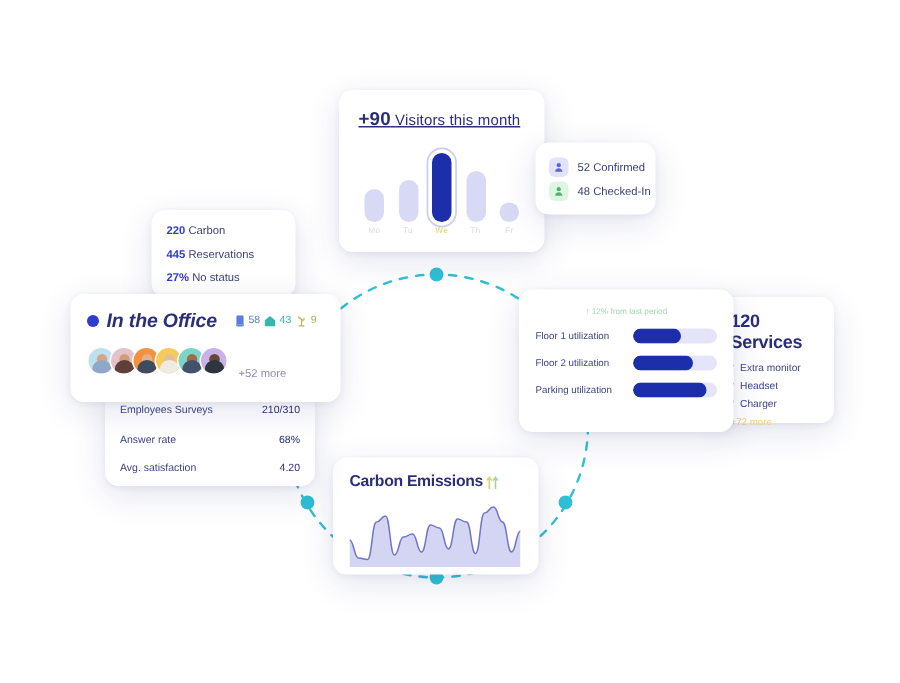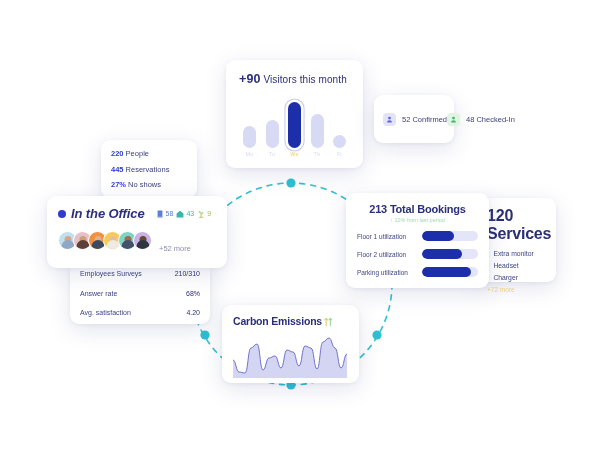--- a/index.html
+++ b/index.html
@@ -18,33 +18,33 @@
   
   .card {
     position: absolute;
     background: #ffffff;
     border-radius: 9px;
     box-shadow: 0 6px 22px rgba(40,50,120,0.13), 0 1px 4px rgba(40,50,120,0.07);
   }
 
   
   #visitors { left:226px; top:60px; width:137px; height:108px; padding:12px 13px 0 13px; }
-  .vis-title { font-size:10px; color:#2b2f77; letter-spacing:.1px; }
+  .vis-title { font-size:10px; color:#2b2f77; letter-spacing:.1px;text-decoration:underline; }
   .vis-title b { font-size:12.5px; font-weight:700; color:#2b2f77; }
   .bars { position:relative; height:62px; margin-top:9px; display:flex;
           align-items:flex-end; justify-content:space-between; padding:0 4px; }
   .bcol { width:13px; display:flex; flex-direction:column; align-items:center; }
   .bar { width:13px; border-radius:7px; background:#d8d9f5; }
   .bar.hl { background:#1d2eaa; box-shadow:0 0 0 2.5px #ffffff, 0 0 0 3.6px #c9ccf0; }
   .blab { font-size:5.5px; margin-top:3px; color:#d9dbf0; letter-spacing:.2px; }
   .blab.hl { color:#eadf8f; font-weight:700; }
 
   
-  #confirmed { left:374px; top:95px; width:80px; height:48px; padding:8px 9px;
-               display:flex; flex-direction:row; justify-content:space-around; }
+  #confirmed { left:357px; top:95px; width:80px; height:48px; padding:8px 9px;
+               display:flex; flex-direction:column; justify-content:space-around; }
   .crow { display:flex; align-items:center; gap:6px; }
   .cbadge { width:13px; height:13px; border-radius:4px; display:flex;
             align-items:center; justify-content:center; flex:0 0 auto; }
   .cbadge svg { width:7px; height:7px; display:block; }
   .cb-blue { background:#e2e3fa; }
   .cb-green{ background:#dff4e3; }
   .ctxt { font-size:7.5px; color:#3a3f7a; white-space:nowrap; }
 
   
   #people { left:101px; top:140px; width:96px; height:58px; padding:9px 10px;
@@ -81,21 +81,21 @@
   #bookings { left:346px; top:193px; width:143px; height:95px; padding:10px 11px 0 11px; z-index:3; }
   .bk-title { font-size:11px; font-weight:700; color:#2b2f77; text-align:center; letter-spacing:-.2px; }
   .bk-sub { font-size:5.5px; color:#9fd8b2; text-align:center; margin-top:2px; }
   .urow { display:flex; align-items:center; justify-content:space-between; margin-top:8px; }
   .ulab { font-size:6.5px; color:#3f4585; white-space:nowrap; }
   .utrack { width:56px; height:10px; border-radius:6px; background:#e4e5f9; overflow:hidden; flex:0 0 auto; }
   .ufill { height:100%; border-radius:6px; background:#1d2eaa; }
 
   
   #services { left:477px; top:198px; width:79px; height:84px; padding:9px 9px 0 10px; }
-  .sv-title { font-size:16px; font-weight:700; color:#2b2f77; letter-spacing:-.2px; }
+  .sv-title { font-size:12px; font-weight:700; color:#2b2f77; letter-spacing:-.2px; }
   .sv-list { margin-top:7px; }
   .sv-item { display:flex; align-items:flex-start; gap:4px; font-size:6.8px;
              color:#3f4585; margin-bottom:5px; }
   .sv-item .bu { color:#3f4585; line-height:1; }
   .sv-more { font-size:6.5px; color:#efd07e; }
 
   
   #carbon { left:222px; top:305px; width:137px; height:78px; padding:10px 11px 0 11px; }
   .cb-head { display:flex; align-items:center; gap:1px; }
   .cb-title { font-size:10.5px; font-weight:700; color:#2b2f77; letter-spacing:-.2px; }
@@ -166,29 +166,29 @@
         <path d="M1.6 9.2c0-2 1.5-3.2 3.4-3.2s3.4 1.2 3.4 3.2z" fill="#4cb36a"></path>
           </svg>
       </span>
       <span class="ctxt">48 Checked-In</span>
     </div>
   </div>
 
   <div class="card" id="people">
     <div class="prow">
       <b>220</b>
-      <span>People</span>
+      <span>Carbon</span>
     </div>
     <div class="prow">
       <b>445</b>
       <span>Reservations</span>
     </div>
     <div class="prow">
       <b>27%</b>
-      <span>No shows</span>
+      <span>No status</span>
     </div>
   </div>
 
   <div class="card" id="office">
     <div class="off-head">
       <span class="dot-blue"></span>
       <span class="off-title">In the Office</span>
       <span class="off-stats">
         <span class="ostat s-blue">
           <svg viewBox="0 0 10 10">
@@ -252,21 +252,20 @@
       <span>Answer rate</span>
       <span class="sv">68%</span>
     </div>
     <div class="srow">
       <span>Avg. satisfaction</span>
       <span class="sv">4.20</span>
     </div>
   </div>
 
   <div class="card" id="bookings">
-    <div class="bk-title">213 Total Bookings</div>
     <div class="bk-sub">↑ 12% from last period</div>
     <div id="util-rows">
         <div class="urow">
           <span class="ulab">Floor 1 utilization</span>
           <span class="utrack">
             <span class="ufill" style="display: block; width: 58%;"></span>
           </span>
         </div>
         <div class="urow">
           <span class="ulab">Floor 2 utilization</span>

